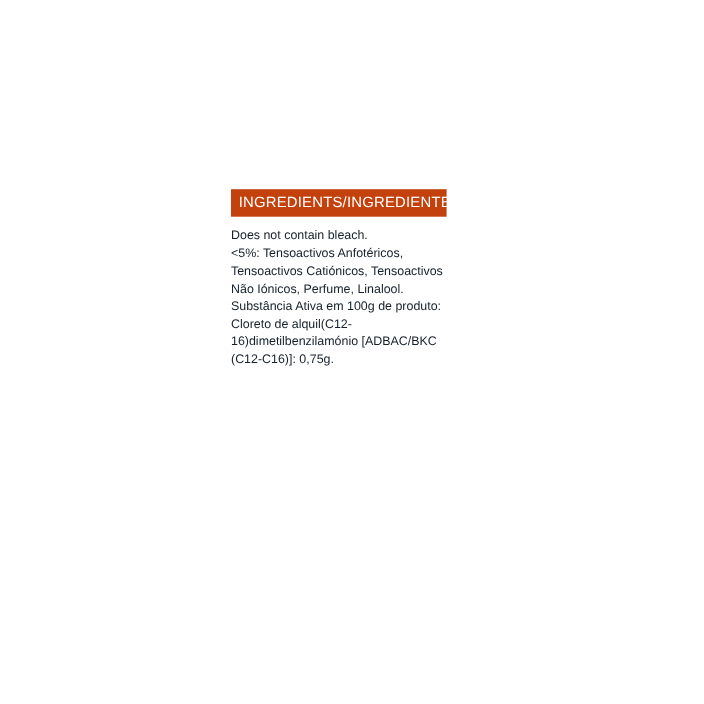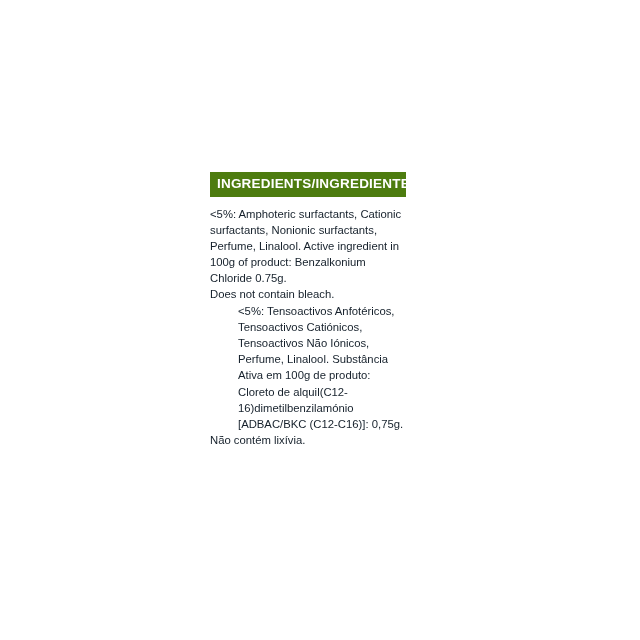--- a/index.html
+++ b/index.html
@@ -17,24 +17,24 @@
   }
 
   .label-panel {
     position: absolute;
     left: 210px;
     top: 172px;
     width: 196px;
   }
 
   .header-bar {
-    background: #4d7c0f;
+    background: #c2410c;
     color: #ffffff;
     font-size: 13.5px;
-    font-weight: bold;
+    font-weight: normal;
     letter-spacing: 0.2px;
     padding: 5px 6px 6px 7px;
     line-height: 1.05;
     white-space: nowrap;
   }
 
   .body-text {
     margin-top: 9px;
     color: #15202b;
     font-size: 11.3px;
@@ -45,34 +45,31 @@
     margin: 0 0 0 0;
   }
 
   .bold-note {
     font-weight: normal;
     display: block;
   }
 
   .pt-block {
     margin-top: 1px;
-    margin-left: 28px;
   }
 </style>
 </head>
 <body>
 
 <div class="label-panel">
 
   <div class="header-bar">INGREDIENTS/INGREDIENTES</div>
 
   <div class="body-text">
 
-    <p class="para">&lt;5%: Amphoteric surfactants, Cationic surfactants, Nonionic surfactants, Perfume, Linalool. Active ingredient in 100g of product: Benzalkonium Chloride 0.75g.</p>
 
     <span class="bold-note">Does not contain bleach.</span>
 
     <p class="para pt-block">&lt;5%: Tensoactivos Anfotéricos, Tensoactivos Catiónicos, Tensoactivos Não Iónicos, Perfume, Linalool. Substância Ativa em 100g de produto: Cloreto de alquil(C12-16)dimetilbenzilamónio [ADBAC/BKC (C12-C16)]: 0,75g.</p>
 
-    <span class="bold-note">Não contém lixívia.</span>
 
   </div>
 </div>
 
 </body></html>

